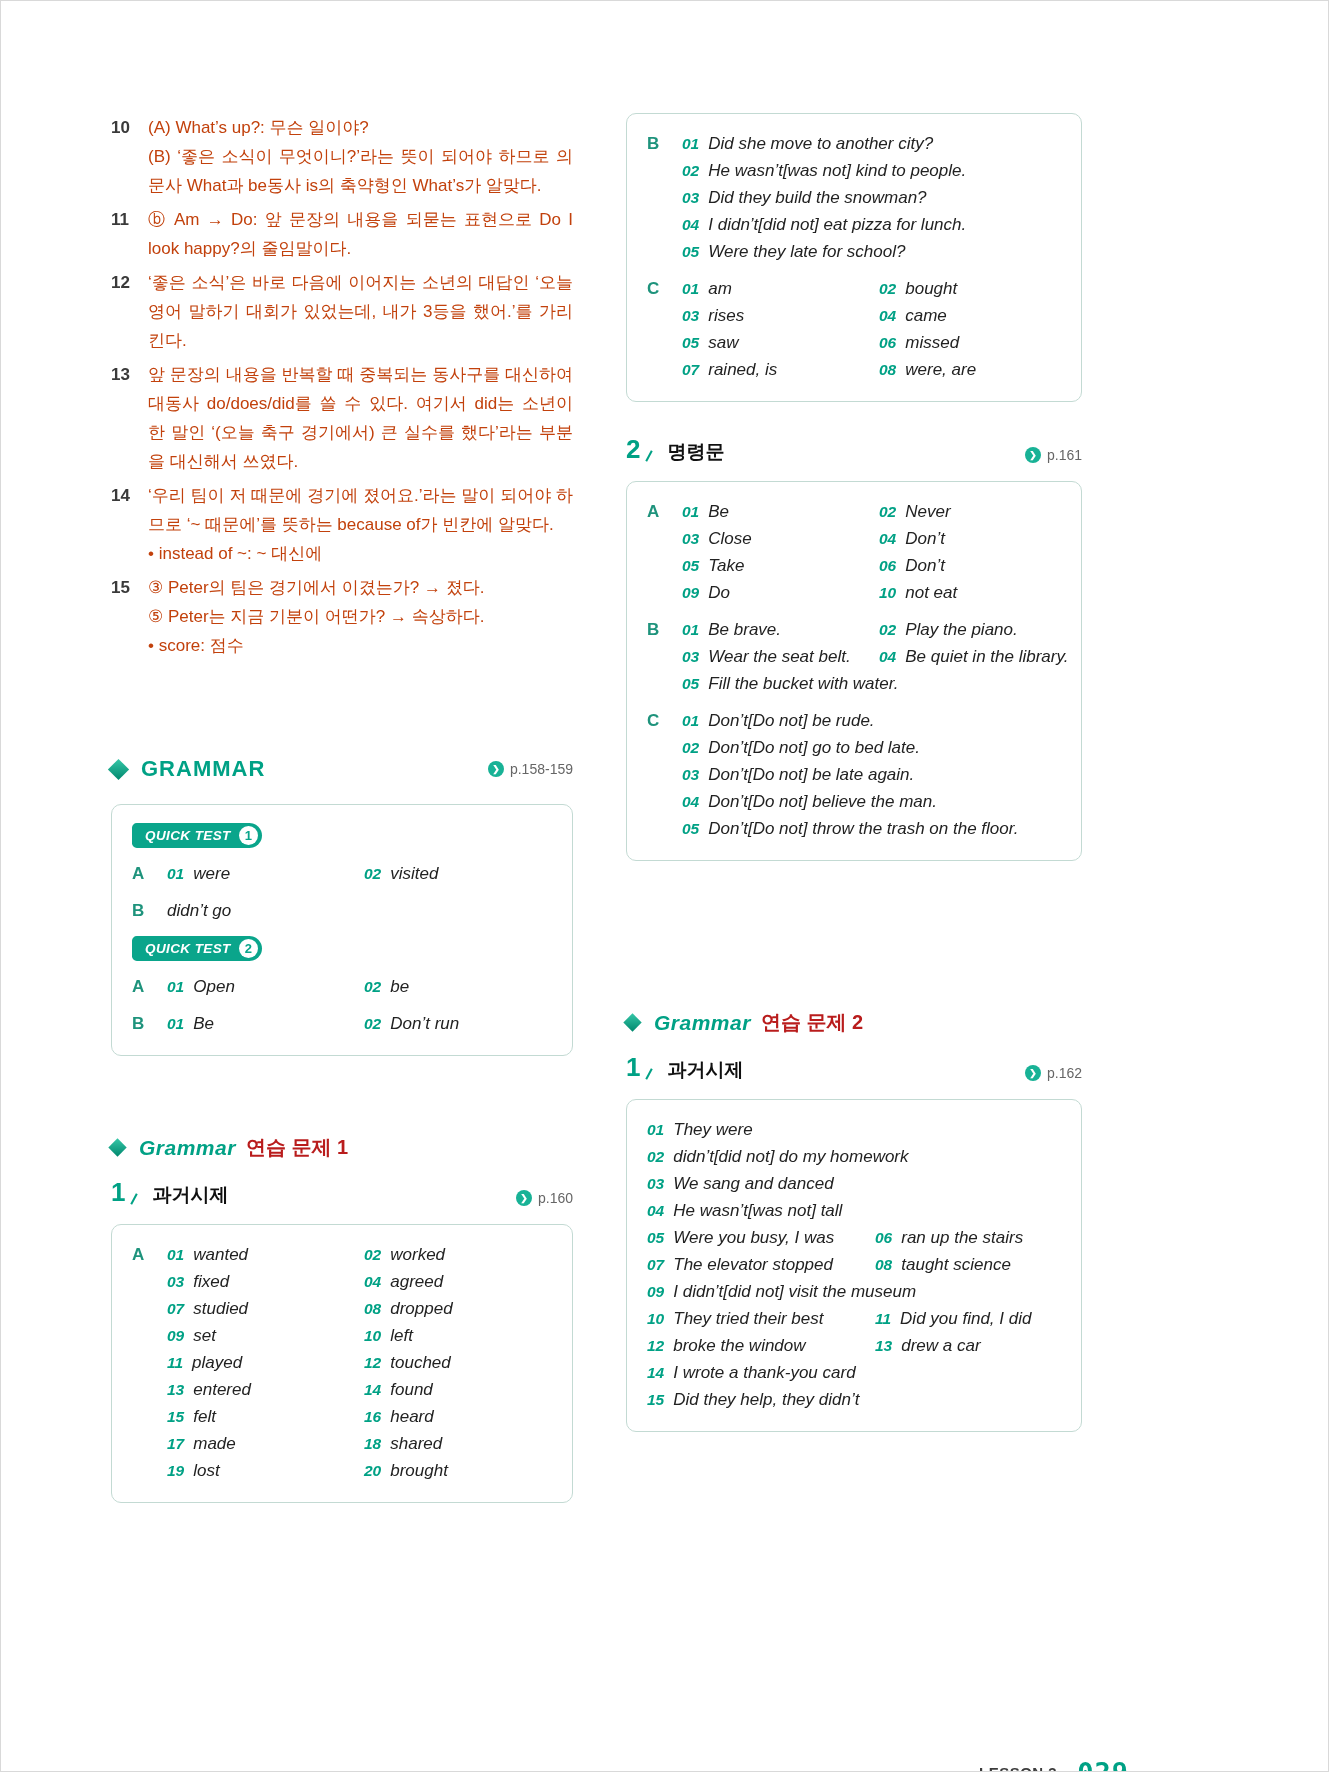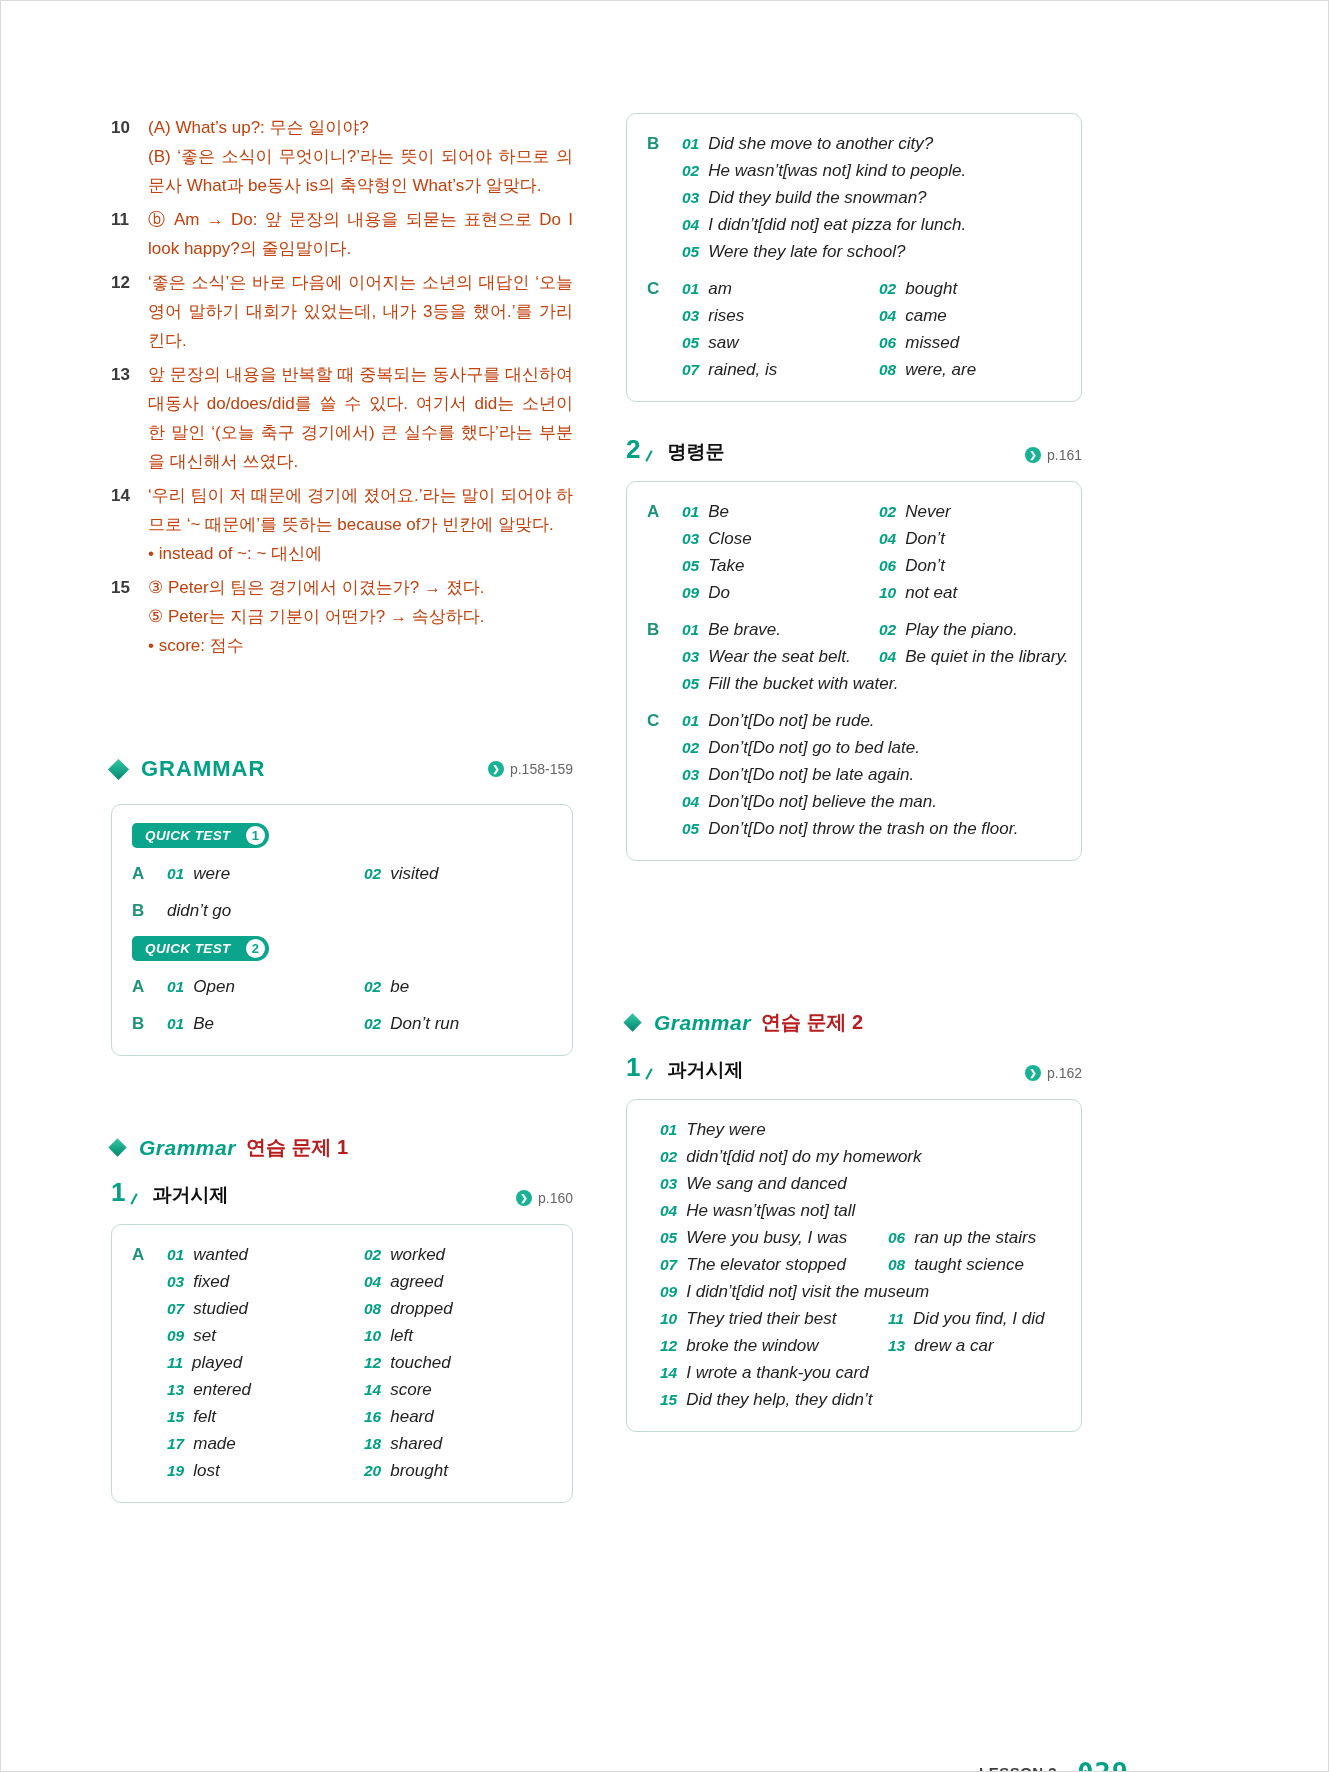--- a/index.html
+++ b/index.html
@@ -39,27 +39,27 @@
   .sec-title { font-weight:bold; font-size:19px; color:#101010; }
   .sec-bar .pref { margin-left:auto; }
 
   
   .box { border:1px solid #c3dad3; border-radius:10px; padding:16px 20px 18px; background:#fff; }
   .group { display:flex; margin-bottom:10px; }
   .group:last-child { margin-bottom:0; }
   .glabel { width:35px; flex:none; color:#1e937c; font-weight:bold; font-size:17px; line-height:27px; }
   .rows { flex:1; min-width:0;font-style:italic; }
   .row { display:grid; grid-template-columns:197px 1fr; }
-  .rows.wide .row { grid-template-columns:228px 1fr;margin-left:13px; }
+  .rows.wide .row { grid-template-columns:228px 1fr; }
   .cell { white-space:nowrap; font-size:17px; line-height:27px; color:#222; }
   .anum { color:#00a185; font-weight:bold; margin-right:9px; font-size:15.5px; }
 
   
   .qt-badge { display:inline-flex; align-items:center; background:#0aa58b; border-radius:5px 13px 13px 5px; padding:3px 4px 3px 13px; margin:2px 0 12px; }
-  .qt-label { color:#fff; font-weight:bold; font-style:italic; font-size:13.5px; letter-spacing:0.4px; margin-right:15px; }
+  .qt-label { color:#fff; font-weight:bold; font-style:italic; font-size:13.5px; letter-spacing:0.4px; margin-right:8px; }
   .qt-num { width:19px; height:19px; background:#fff; border-radius:50%; color:#0aa58b; font-weight:bold; font-size:13px; line-height:19px; text-align:center; }
 
   
   .footer { position:absolute; top:1756px; left:978px; display:flex; align-items:center; gap:20px; }
   .footer-lesson { font-weight:bold; font-size:15px; color:#3c3c3c; letter-spacing:0.5px; }
   .footer-page { font-family:"DejaVu Sans Mono", monospace; font-weight:bold; font-size:27px; color:#00a185; letter-spacing:1px; }
 </style>
 </head>
 <body>
 
@@ -206,21 +206,21 @@
               <span class="cell"><b class="anum">10</b><span class="atext">left</span></span>
             </div>
 
             <div class="row">
               <span class="cell"><b class="anum">11</b><span class="atext">played</span></span>
               <span class="cell"><b class="anum">12</b><span class="atext">touched</span></span>
             </div>
 
             <div class="row">
               <span class="cell"><b class="anum">13</b><span class="atext">entered</span></span>
-              <span class="cell"><b class="anum">14</b><span class="atext">score</span></span>
+              <span class="cell"><b class="anum">14</b><span class="atext">found</span></span>
             </div>
 
             <div class="row">
               <span class="cell"><b class="anum">15</b><span class="atext">felt</span></span>
               <span class="cell"><b class="anum">16</b><span class="atext">heard</span></span>
             </div>
 
             <div class="row">
               <span class="cell"><b class="anum">17</b><span class="atext">made</span></span>
               <span class="cell"><b class="anum">18</b><span class="atext">shared</span></span>

